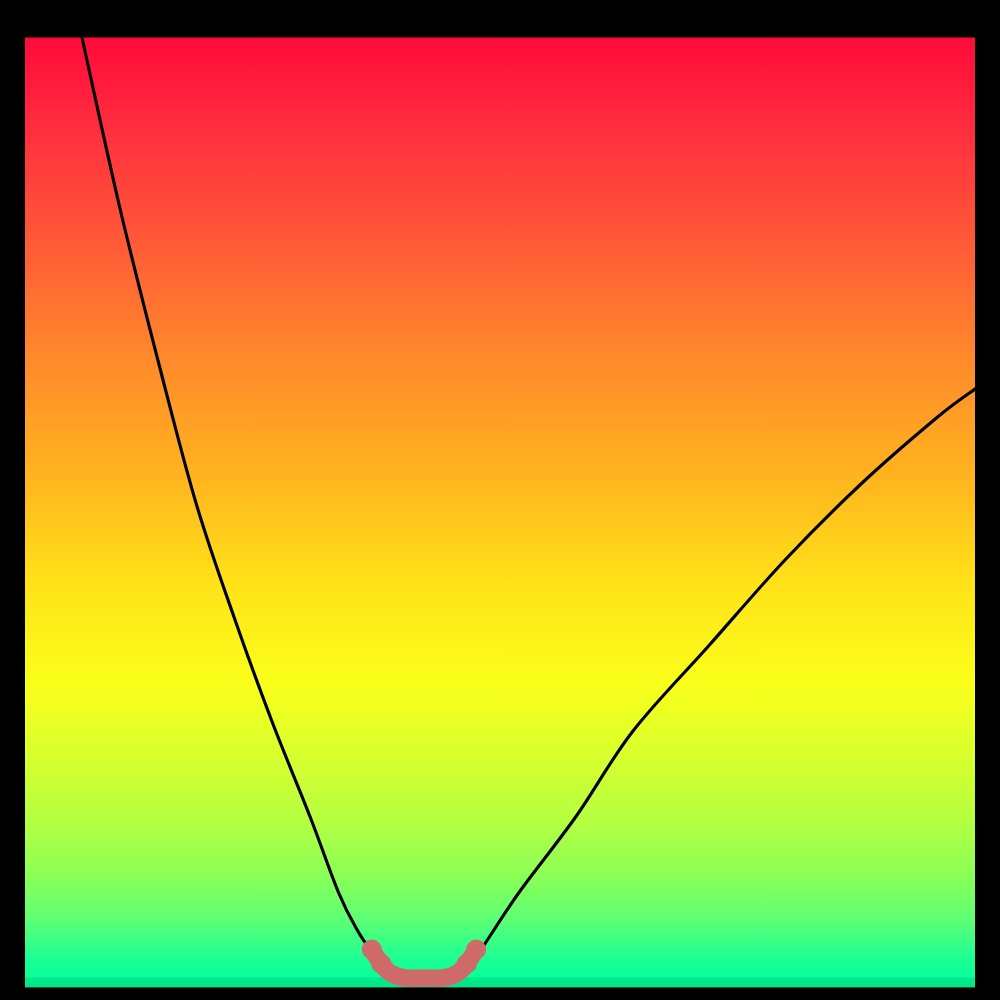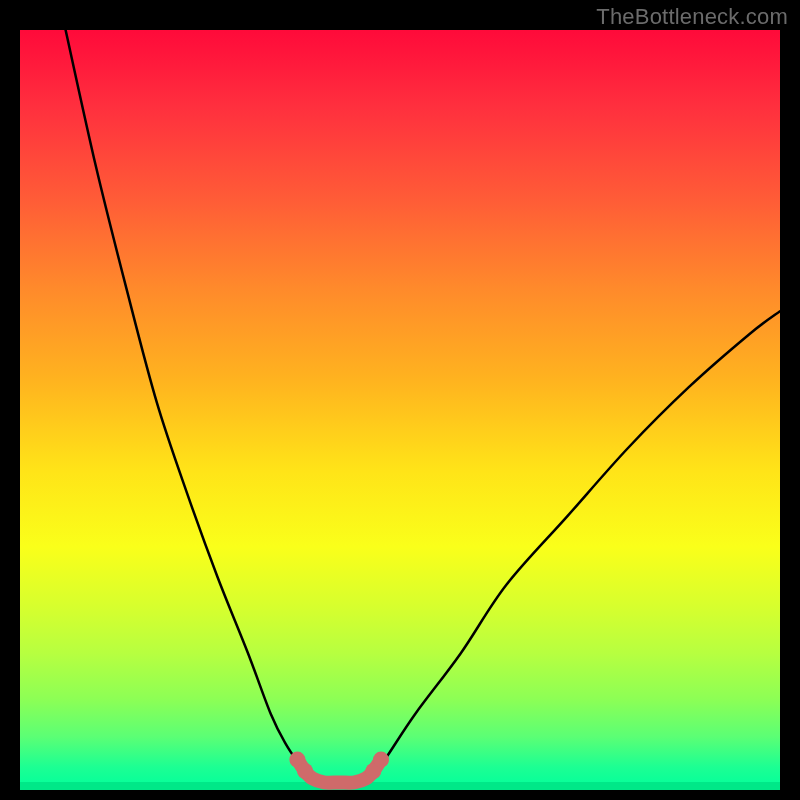--- a/index.html
+++ b/index.html
@@ -73,21 +73,20 @@
     width: 760px;
     height: 8px;
     background: #00e888;
   }
 </style>
 </head>
 <body>
 
 <div class="frame">
 
-  <div class="watermark">TheBottleneck.com</div>
 
   <div class="plot-area"></div>
   <div class="green-strip"></div>
 
   <svg class="plot-svg" viewBox="0 0 760 760" preserveAspectRatio="none" style="left:20px; top:30px;">
 
     <path id="left-curve" fill="none" stroke-width="2.5" stroke-linecap="round" d="M 45.6,0 C 50.66666666666667,22.80000000000001 65.86666666666666,93.7333333333334 76,136.80000000000007 C 86.13333333333334,179.86666666666673 96.26666666666668,219.13333333333333 106.4,258.4 C 116.53333333333333,297.66666666666663 126.66666666666666,338.2 136.79999999999998,372.4 C 146.9333333333333,406.59999999999997 157.06666666666666,434.46666666666664 167.2,463.59999999999997 C 177.33333333333331,492.7333333333333 187.46666666666667,520.6 197.6,547.2 C 207.73333333333332,573.8000000000001 219.13333333333333,600.4000000000001 228,623.2 C 236.86666666666667,646 244.46666666666667,668.8 250.8,684 C 257.1333333333333,699.2 260.93333333333334,705.5333333333333 266,714.4 C 271.06666666666666,723.2666666666667 277.4,731.5 281.2,737.2 C 285,742.9000000000001 287.53333333333336,746.7 288.8,748.6" stroke="#000000"></path>
     <path id="right-curve" fill="none" stroke-width="2.5" stroke-linecap="round" d="M 349.6,748.6 C 352.1333333333333,745.4333333333334 357.20000000000005,740.3666666666667 364.8,729.6 C 372.4,718.8333333333334 382.5333333333333,701.7333333333333 395.2,684 C 407.8666666666667,666.2666666666667 425.59999999999997,644.7333333333333 440.79999999999995,623.2 C 455.99999999999994,601.6666666666667 468.6666666666667,577.5999999999999 486.40000000000003,554.8 C 504.1333333333334,532 526.9333333333333,509.20000000000005 547.1999999999999,486.40000000000003 C 567.4666666666666,463.6 587.7333333333333,439.53333333333336 608,418 C 628.2666666666667,396.46666666666664 648.5333333333333,376.2 668.8,357.2 C 689.0666666666666,338.2 714.4,316.6666666666667 729.6,304 C 744.8000000000001,291.3333333333333 754.9333333333334,285 760,281.2" stroke="#000000"></path>
     <path id="u-marker" fill="none" stroke-width="14" stroke-linecap="round" stroke-linejoin="round" d="M 277.4,729.6 C 278.66666666666663,731.5 282.46666666666664,737.8333333333334 285,741 C 287.53333333333336,744.1666666666666 289.43333333333334,746.7 292.6,748.6 C 295.7666666666667,750.5 299.56666666666666,751.7666666666667 304,752.4 C 308.43333333333334,753.0333333333333 314.1333333333333,752.4 319.2,752.4 C 324.26666666666665,752.4 329.96666666666664,753.0333333333333 334.4,752.4 C 338.8333333333333,751.7666666666667 342.6333333333333,750.5 345.8,748.6 C 348.9666666666667,746.7 350.8666666666667,744.1666666666666 353.40000000000003,741 C 355.9333333333334,737.8333333333334 359.73333333333335,731.5 361,729.6" stroke="#cf6a6a"></path>
     <g id="u-dots">

